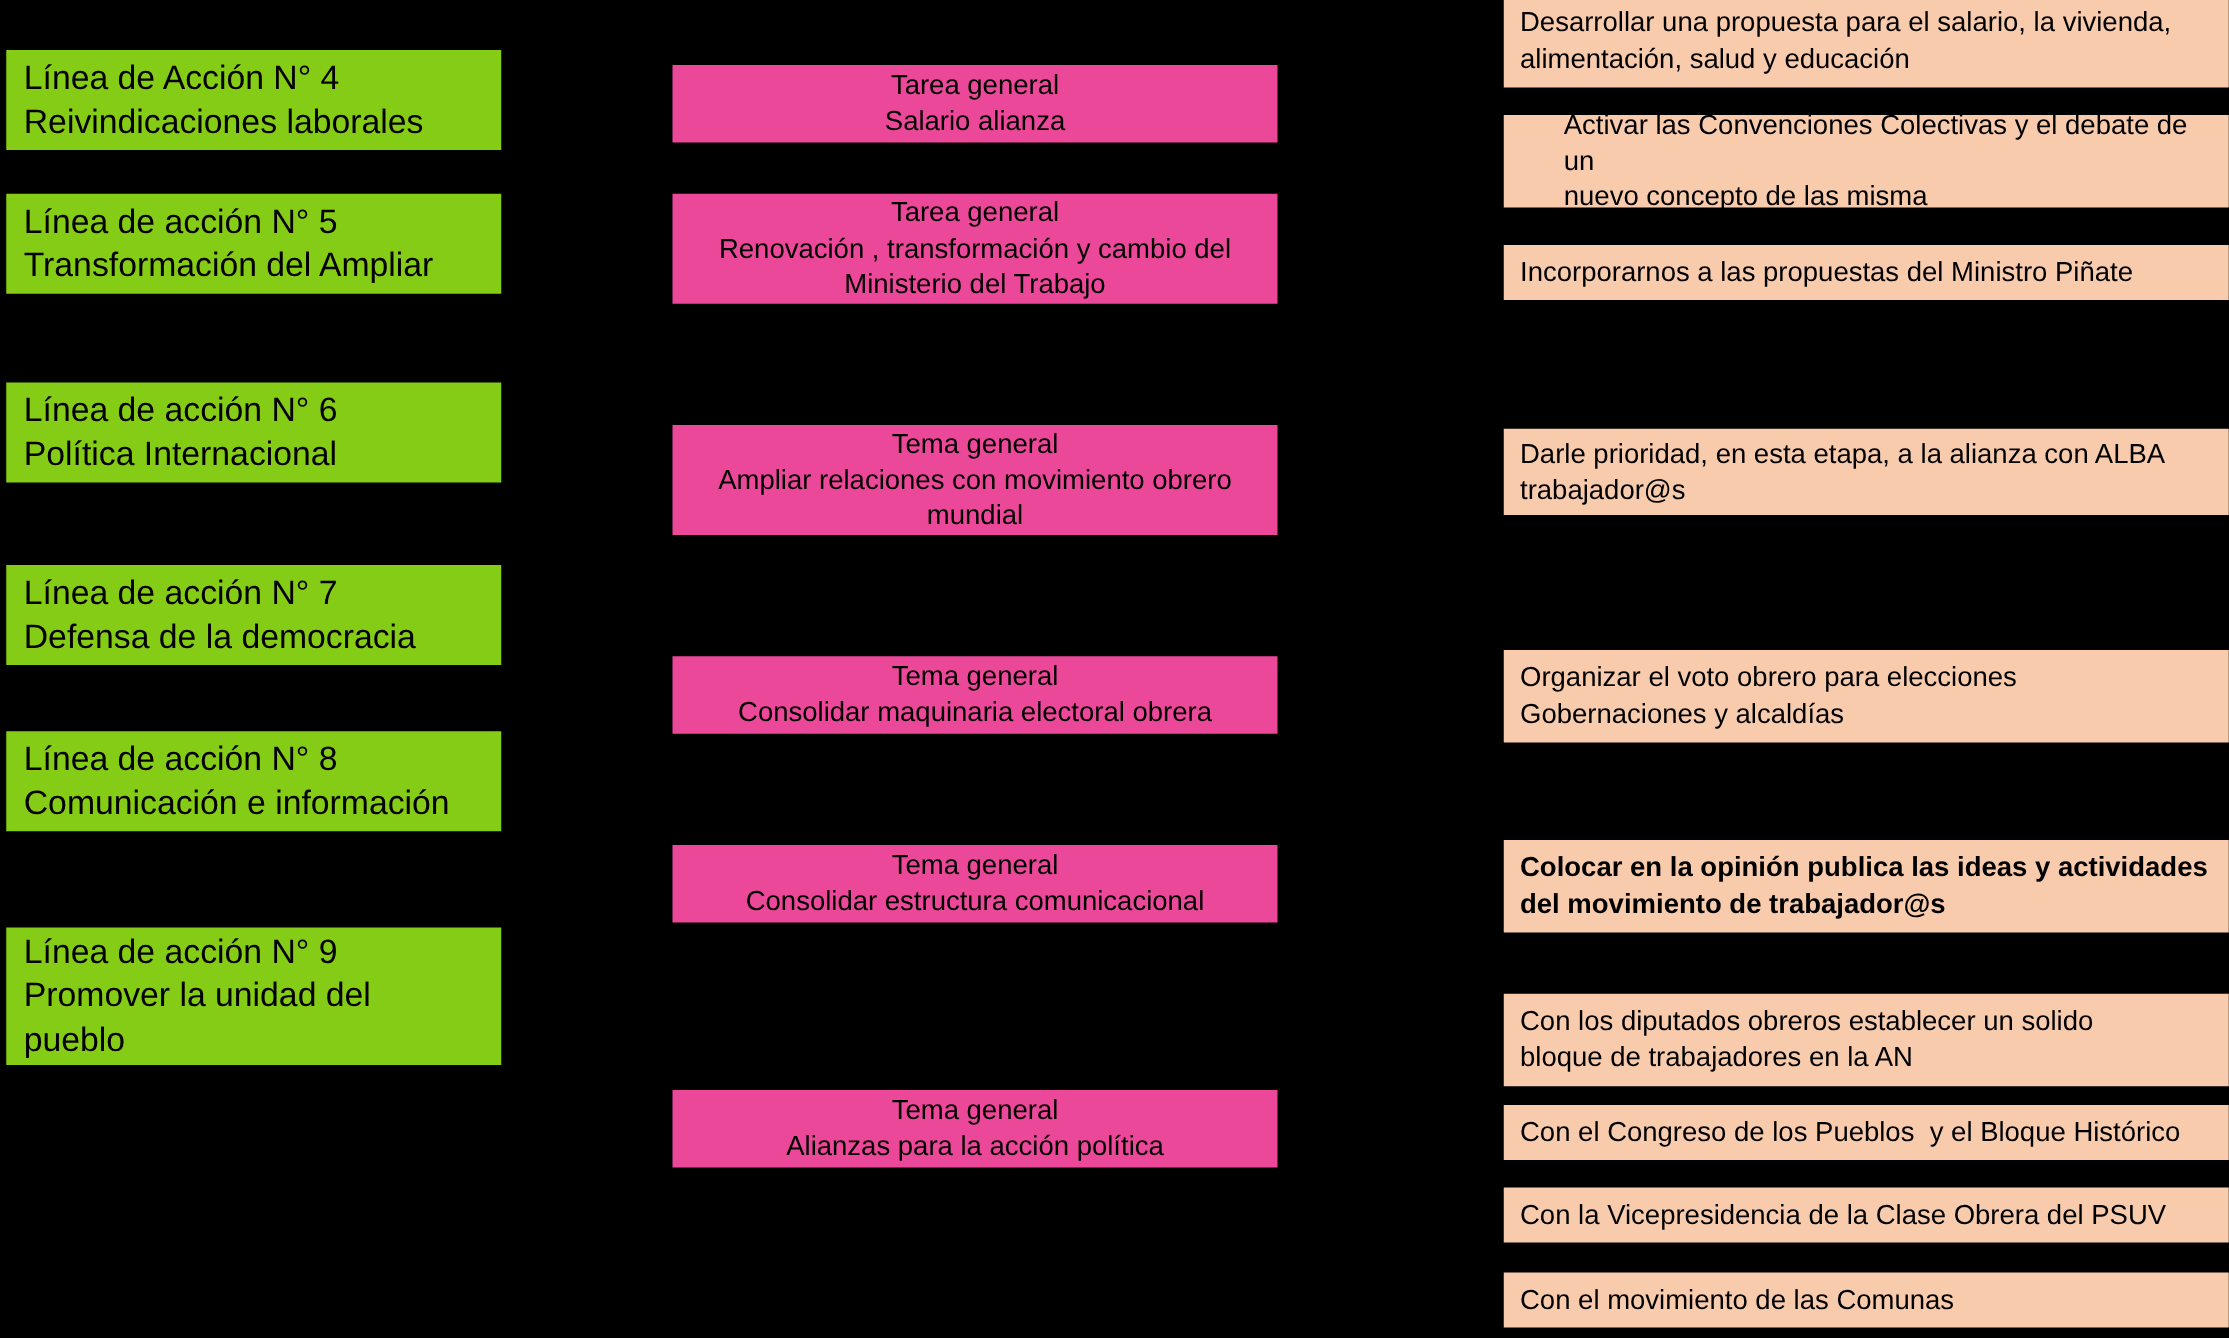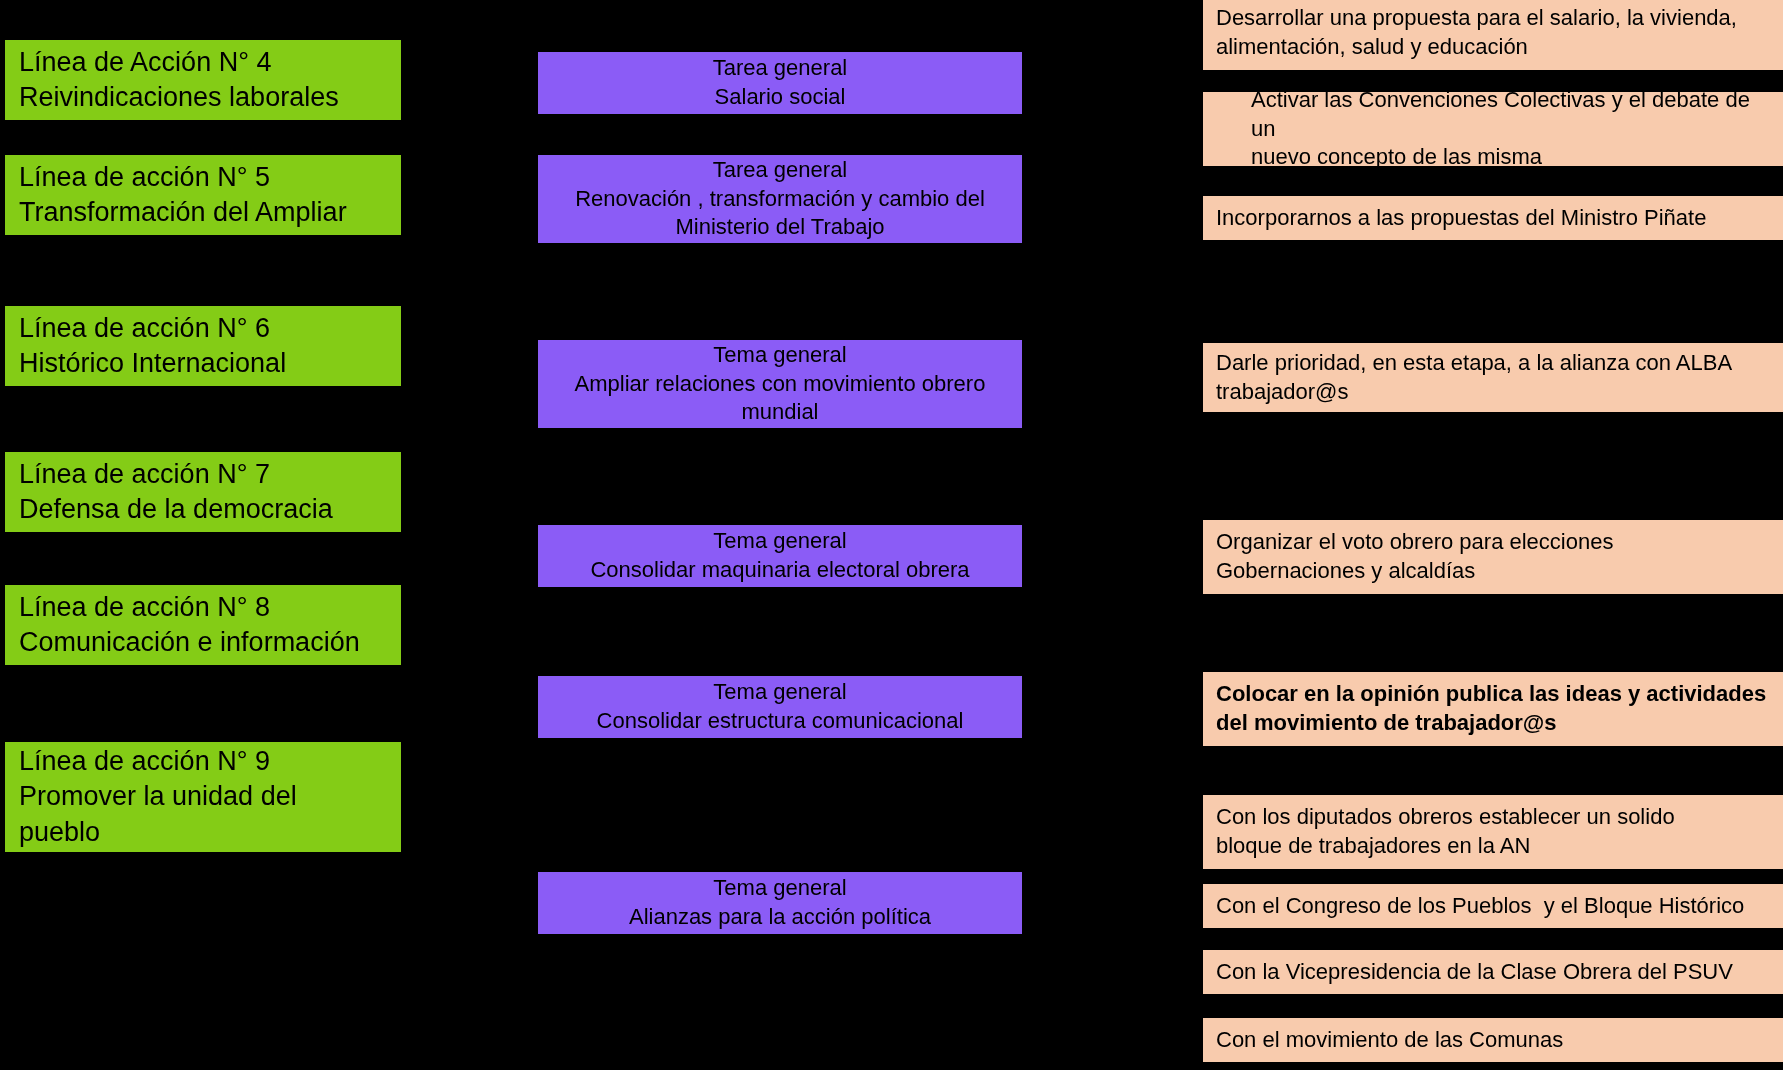--- a/index.html
+++ b/index.html
@@ -33,21 +33,21 @@
   .col-line {
     background: #84cc16;
     left: 5px;
     width: 396px;
     padding: 4px 14px;
     font-size: 27px;
     text-align: left;
   }
   
   .col-task {
-    background: #8b5cf6;
+    background: #ec4899;
     left: 538px;
     width: 484px;
     padding: 4px 10px;
     font-size: 22px;
     text-align: center;
   }
   
   .col-action {
     background: #F8CBAD;
     left: 1203px;
@@ -65,39 +65,39 @@
   <div class="node col-line" style="top:40px;height:80px;">
     <div>Línea de Acción N° 4</div>
     <div>Reivindicaciones laborales</div>
   </div>
   <div class="node col-line" style="top:155px;height:80px;">
     <div>Línea de acción N° 5</div>
     <div>Transformación del Ampliar</div>
   </div>
   <div class="node col-line" style="top:306px;height:80px;">
     <div>Línea de acción N° 6</div>
-    <div>Histórico Internacional</div>
+    <div>Política Internacional</div>
   </div>
   <div class="node col-line" style="top:452px;height:80px;">
     <div>Línea de acción N° 7</div>
     <div>Defensa de la democracia</div>
   </div>
   <div class="node col-line" style="top:585px;height:80px;">
     <div>Línea de acción N° 8</div>
     <div>Comunicación e información</div>
   </div>
   <div class="node col-line" style="top:742px;height:110px;">
     <div>Línea de acción N° 9</div>
     <div>Promover la unidad del
 pueblo</div>
   </div>
 
   <div class="node col-task" style="top:52px;height:62px;">
     <div>Tarea general</div>
-    <div>Salario social</div>
+    <div>Salario alianza</div>
   </div>
   <div class="node col-task" style="top:155px;height:88px;">
     <div>Tarea general</div>
     <div>Renovación , transformación y cambio del
 Ministerio del Trabajo</div>
   </div>
   <div class="node col-task" style="top:340px;height:88px;">
     <div>Tema general</div>
     <div>Ampliar relaciones con movimiento obrero
 mundial</div>

